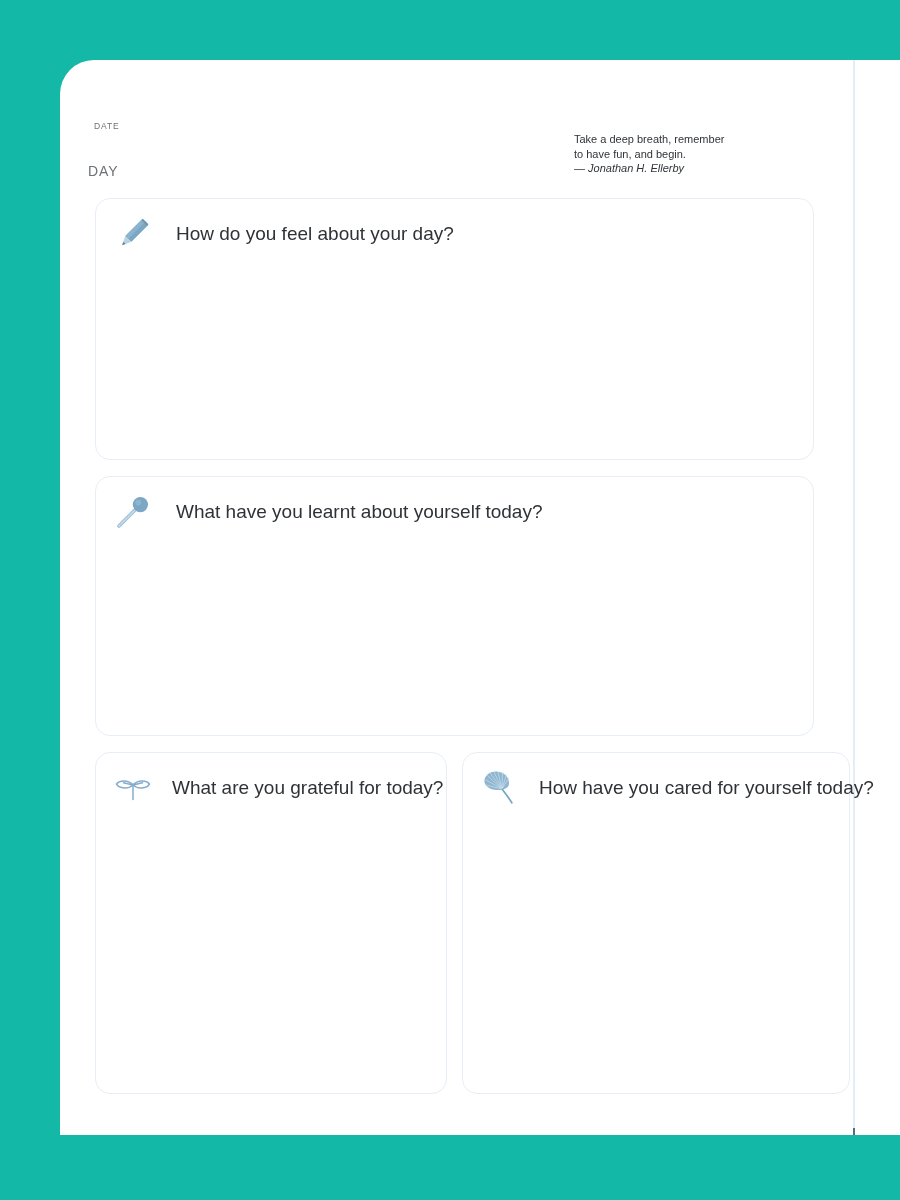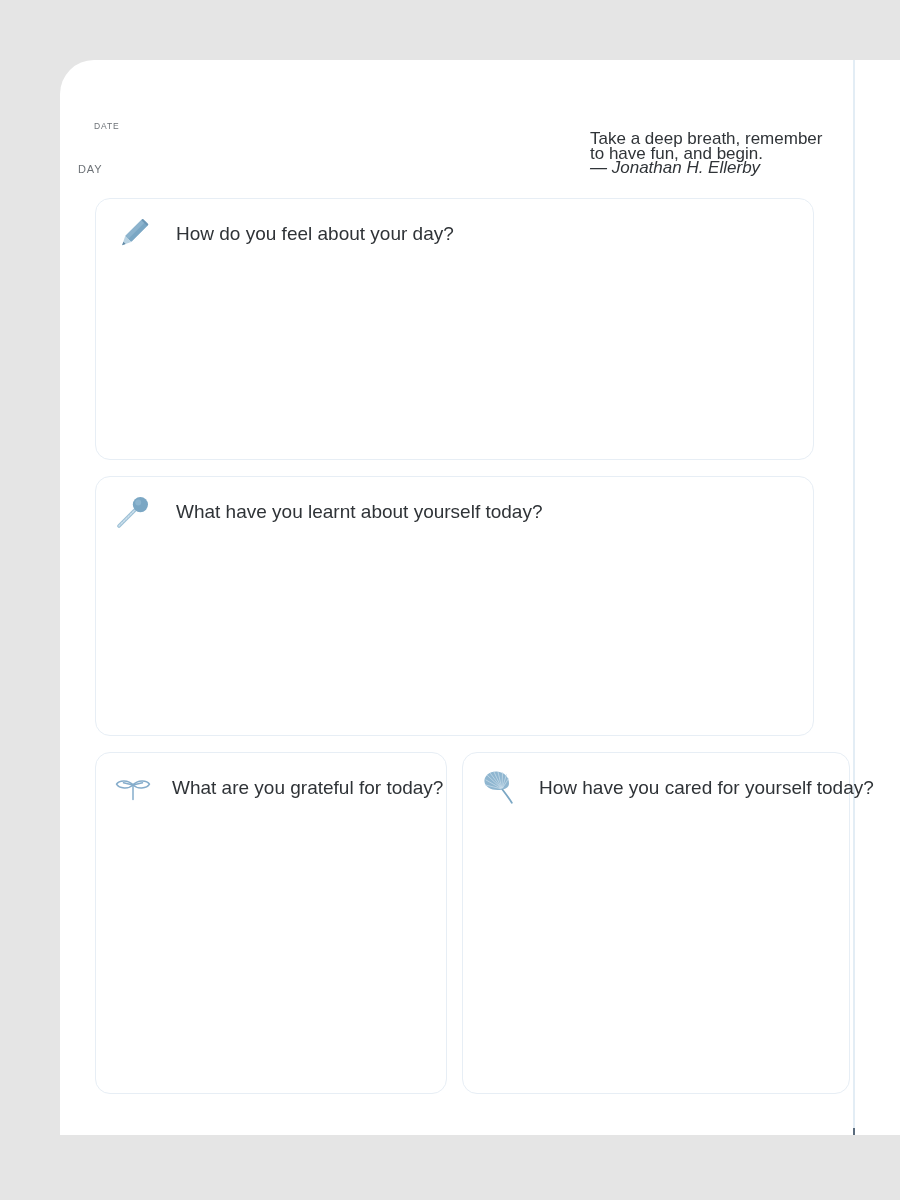--- a/index.html
+++ b/index.html
@@ -11,21 +11,21 @@
     width: 900px;
     height: 1200px;
     font-family: "Liberation Sans", sans-serif;
     -webkit-font-smoothing: antialiased;
   }
 
   .screen {
     position: relative;
     width: 900px;
     height: 1200px;
-    background: #e5e5e5;
+    background: #14b8a6;
     overflow: hidden;
   }
 
   
   .page {
     position: absolute;
     left: 60px;
     top: 60px;
     width: 840px;
     height: 1075px;
@@ -56,33 +56,33 @@
   .label-date {
     position: absolute;
     left: 34px;
     top: 61px;
     font-size: 8.5px;
     letter-spacing: 0.9px;
     color: #6d7277;
   }
   .label-day {
     position: absolute;
-    left: 18px;
+    left: 28px;
     top: 103px;
-    font-size: 11px;
+    font-size: 14px;
     letter-spacing: 0.9px;
     color: #6d7277;
   }
 
   .quote {
     position: absolute;
-    left: 530px;
+    left: 514px;
     top: 72px;
     width: 250px;
-    font-size: 17px;
+    font-size: 11px;
     line-height: 14.5px;
     color: #303438;
   }
   .quote-attribution {
     font-style: italic;
     color: #303438;
   }
 
   
   .card {

